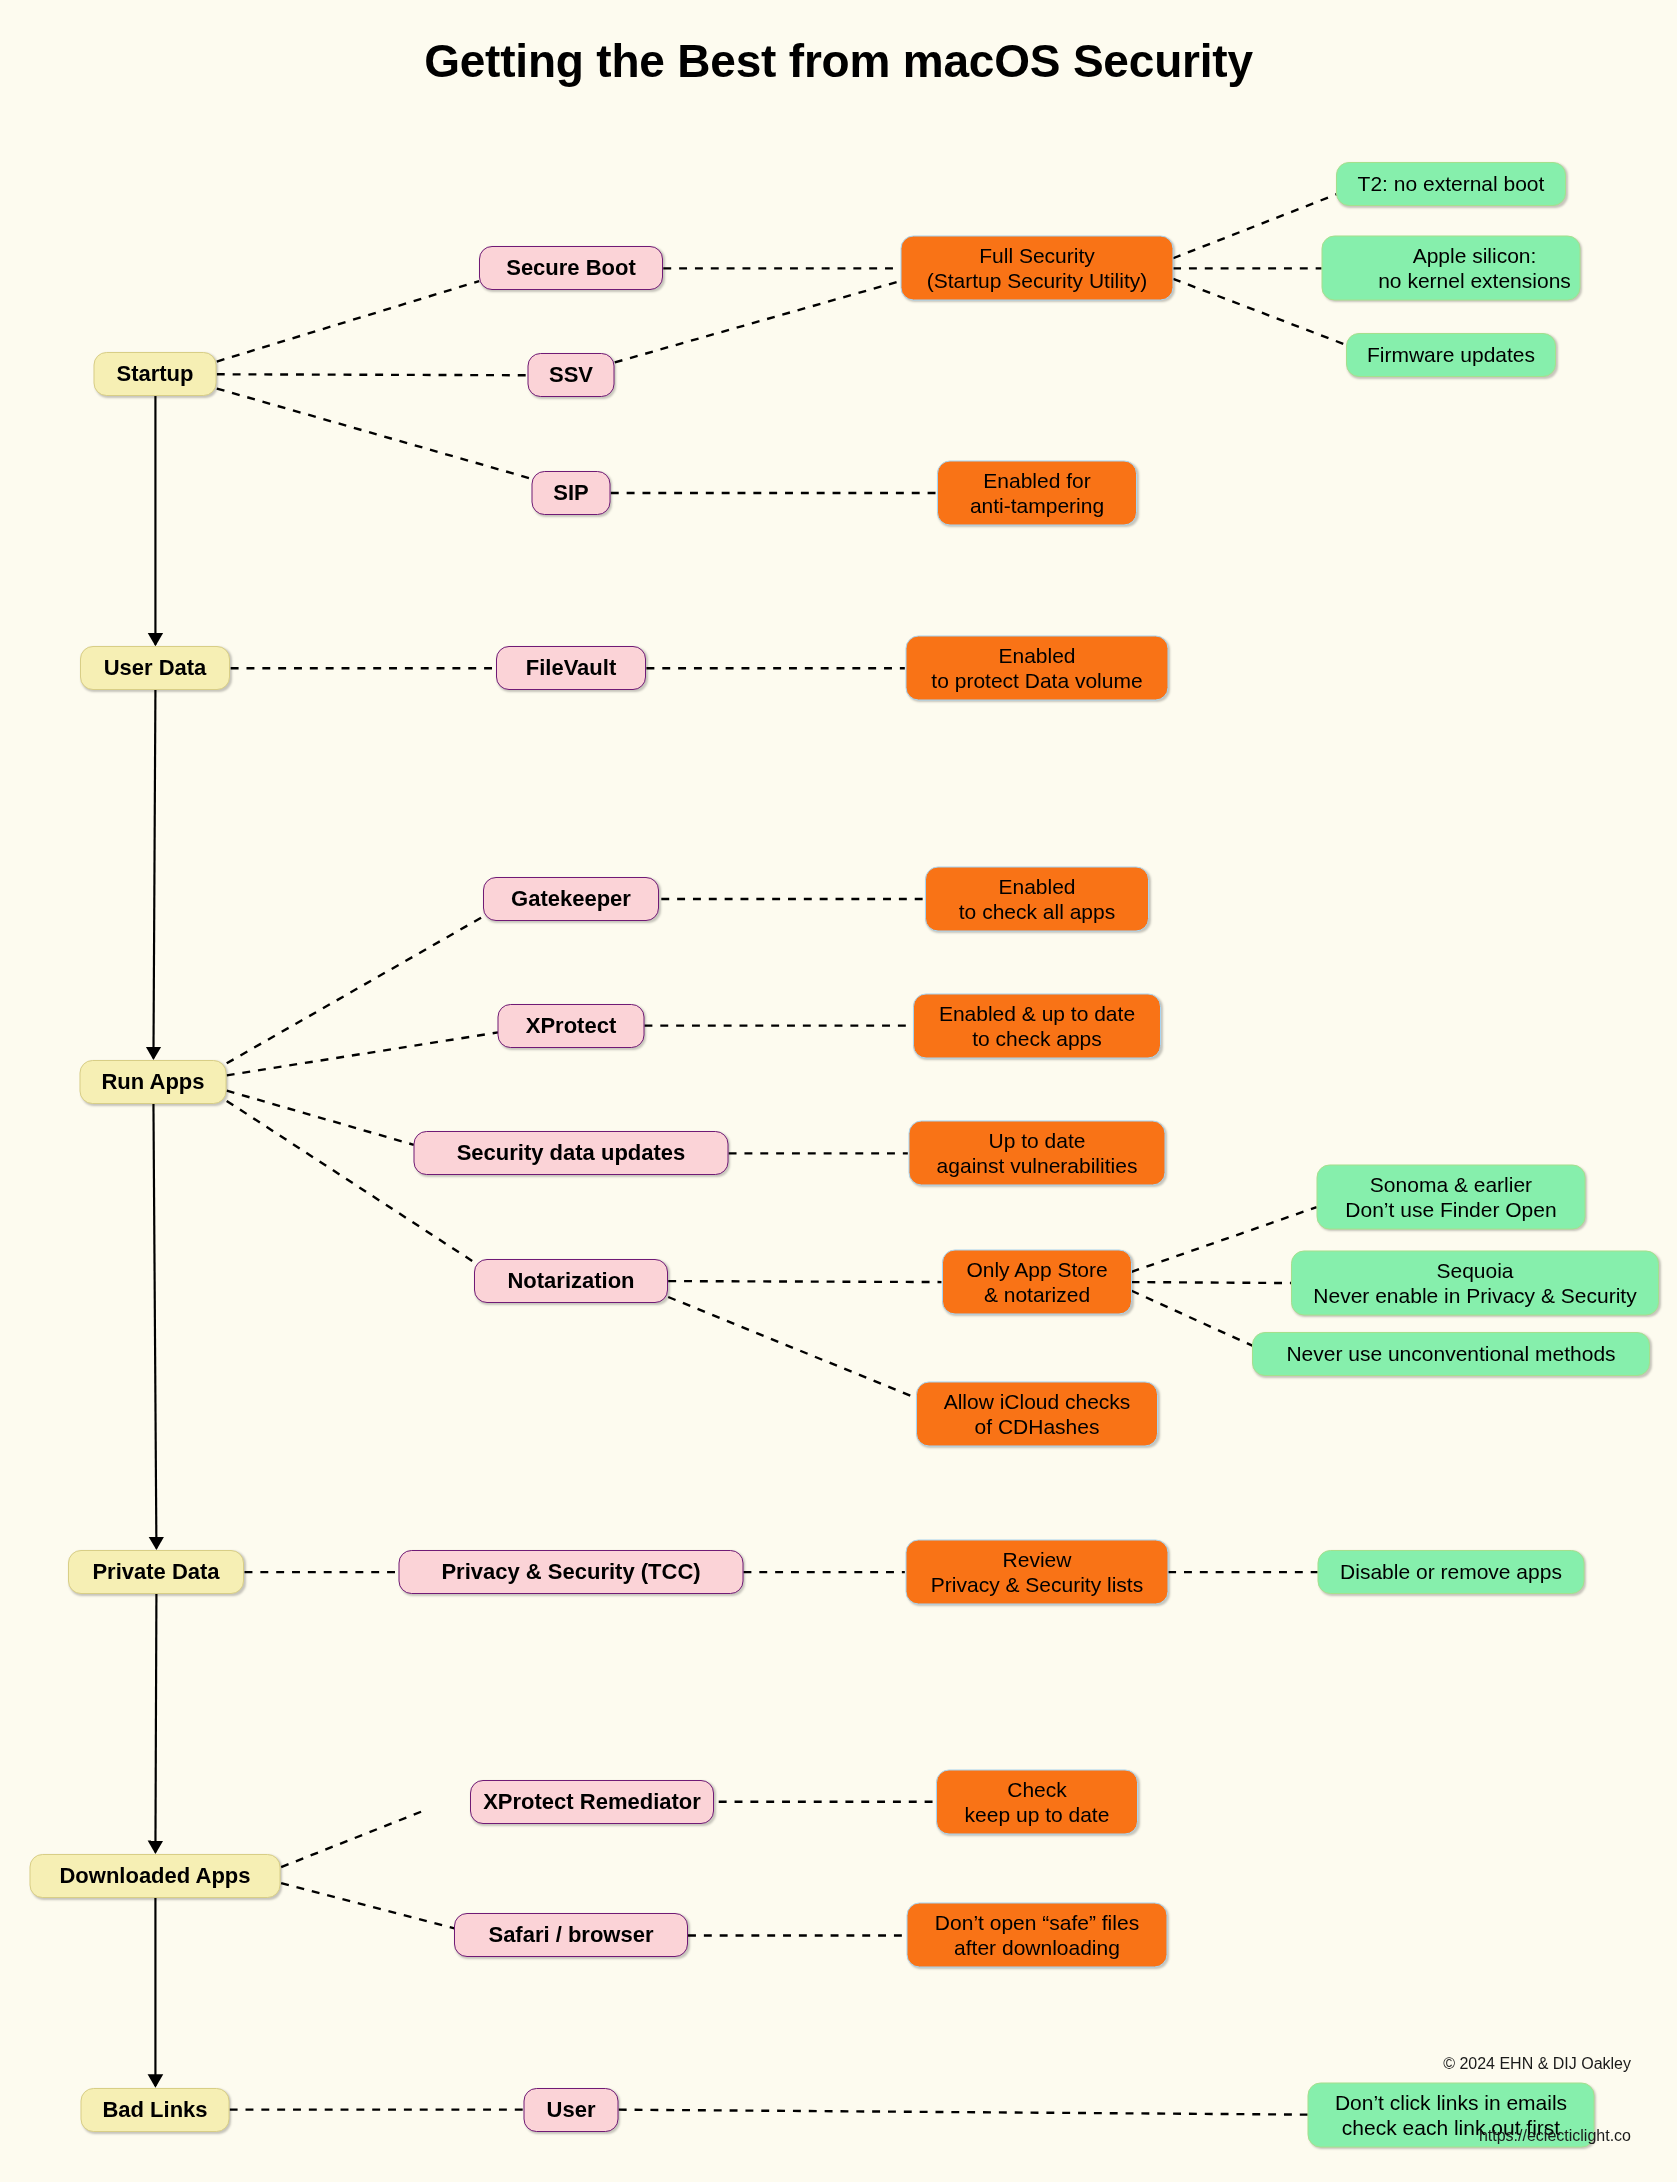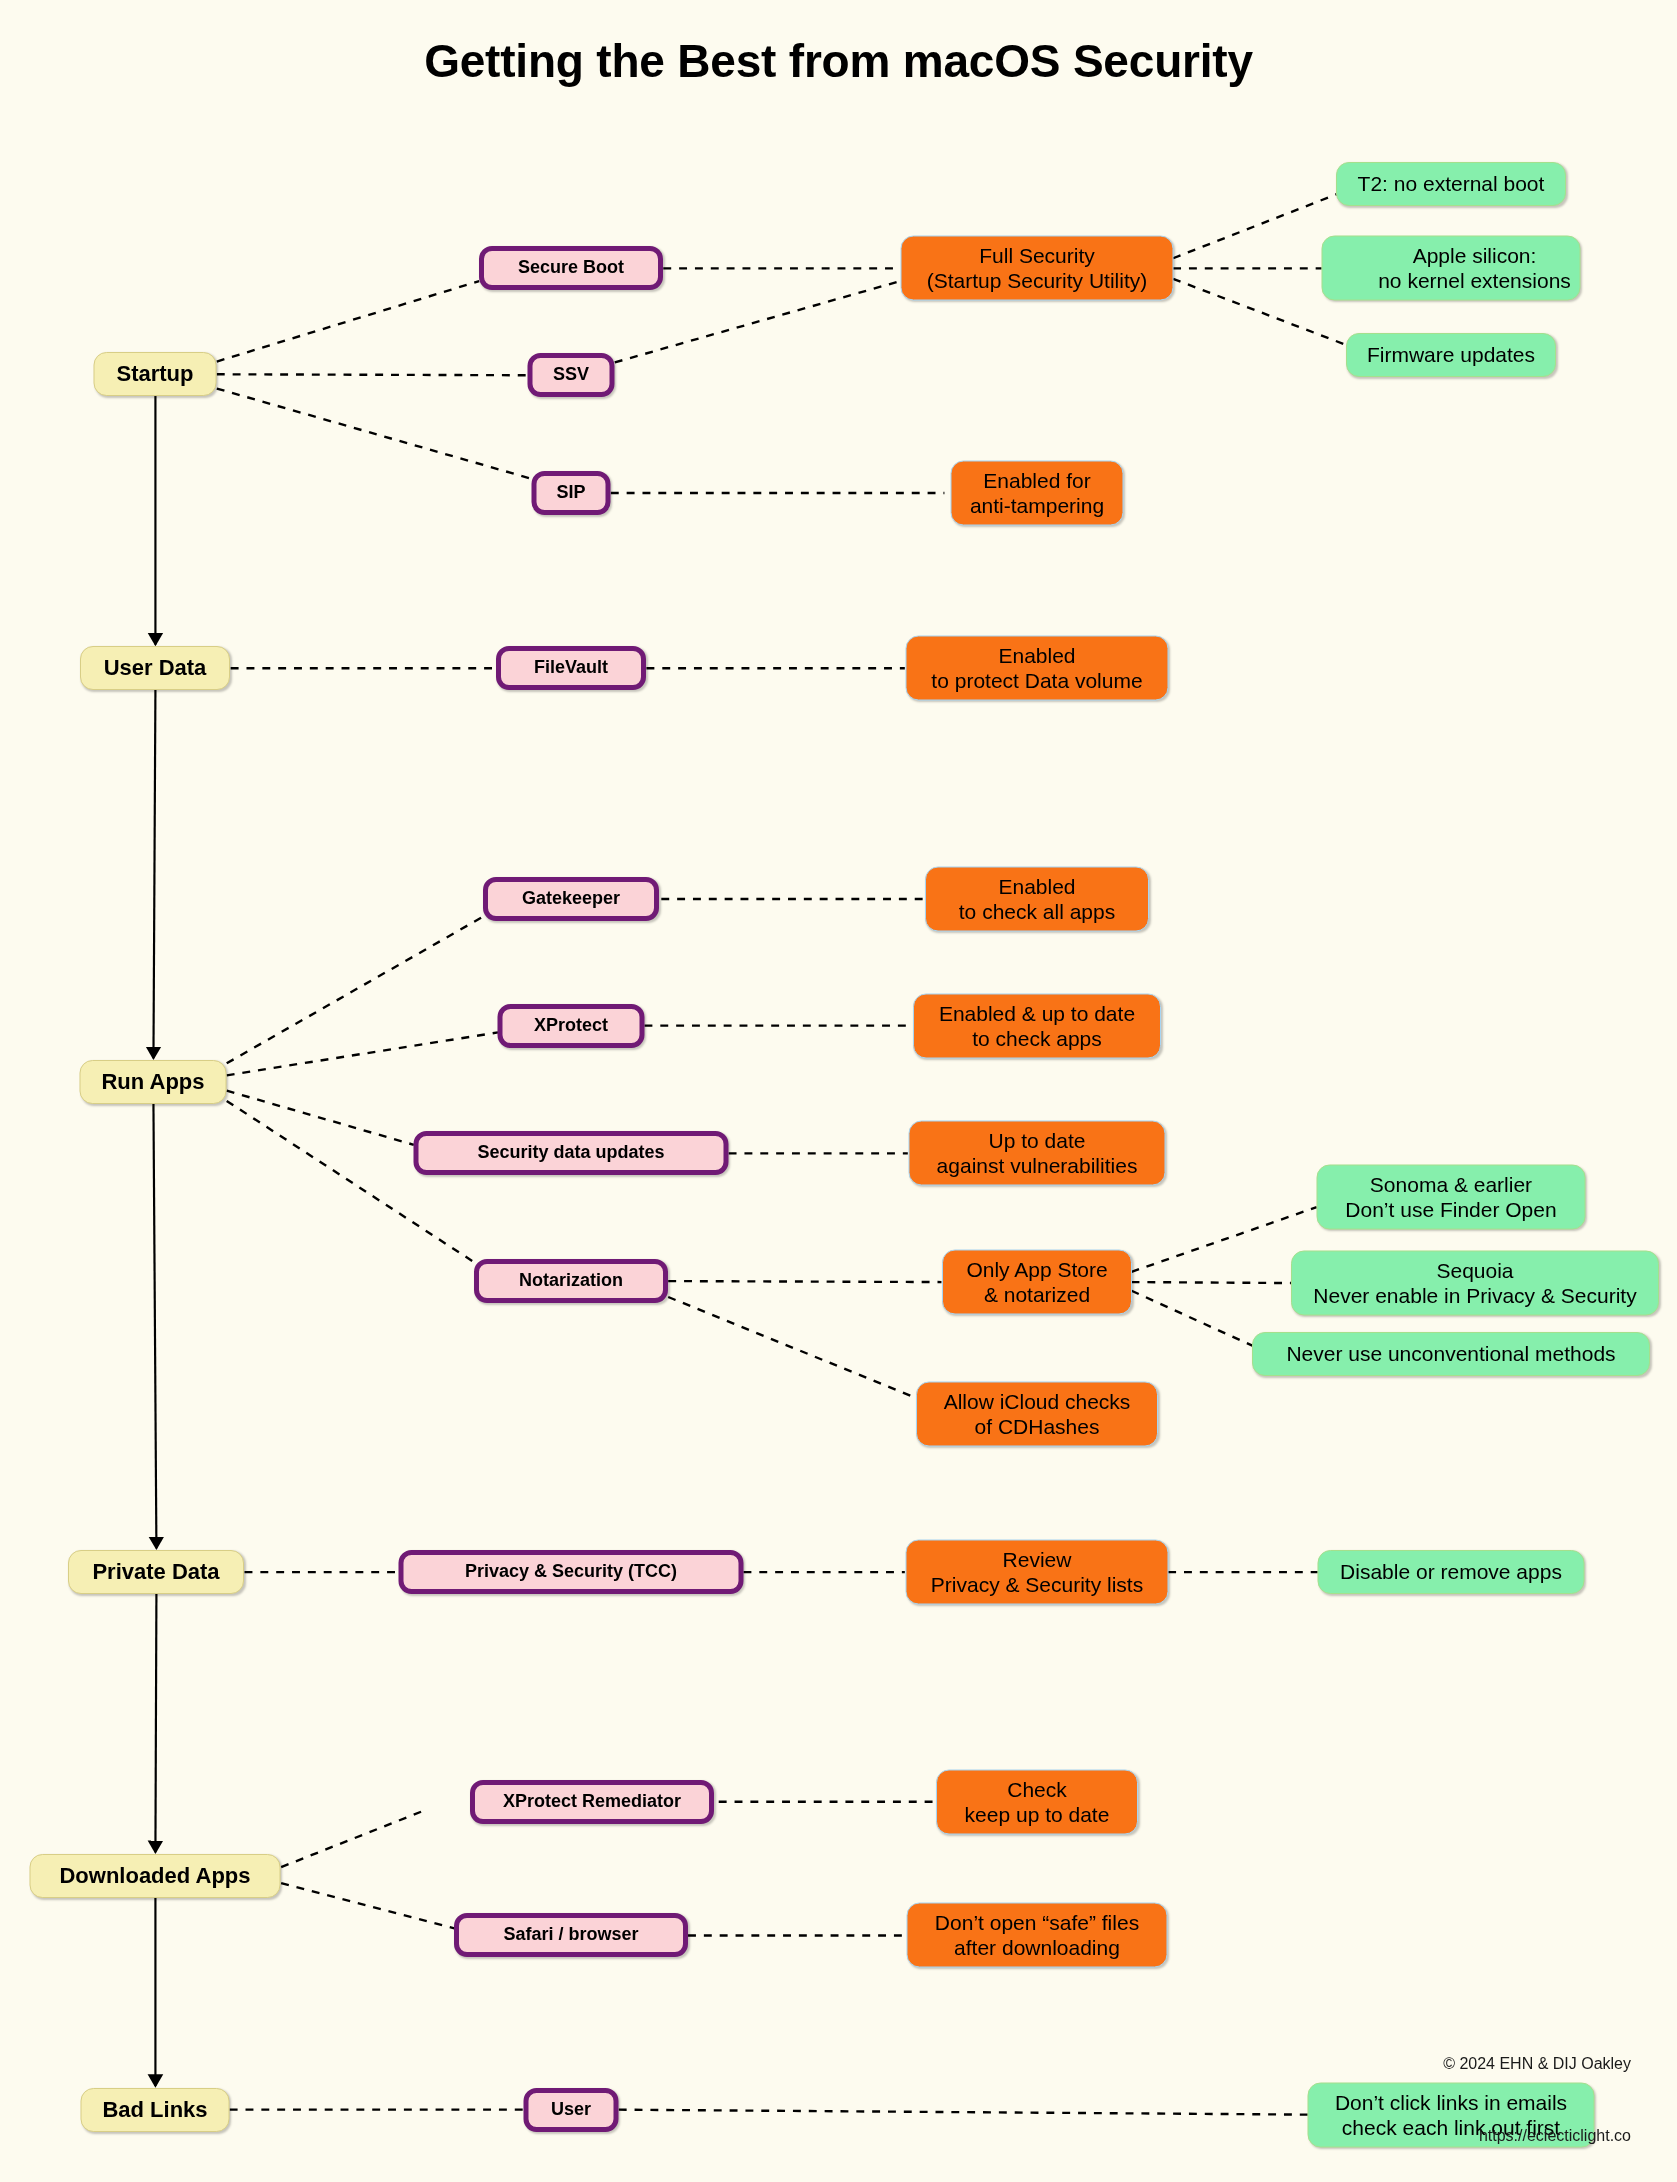--- a/index.html
+++ b/index.html
@@ -50,23 +50,23 @@
   }
   .node.stage {
     background: #F6EFB4;
     border: 1px solid #D8CE86;
     font-weight: bold;
     font-size: 22px;
     color: #000;
   }
   .node.pink {
     background: #FBD3D7;
-    border: 5px solid #701a75;
+    border: 1px solid #701a75;
     font-weight: bold;
-    font-size: 18px;
+    font-size: 22px;
     color: #000;
   }
   .node.blue {
     background: #f97316;
     border: 1px solid #A8D5F2;
     font-weight: normal;
     font-size: 21px;
     color: #000;
   }
   .node.green {
@@ -153,21 +153,21 @@
       <div class="node pink" style="left: 571px; top: 899px; width: 176px; height: 44px;">Gatekeeper</div>
       <div class="node pink" style="left: 571px; top: 1026px; width: 147px; height: 44px;">XProtect</div>
       <div class="node pink" style="left: 571px; top: 1153px; width: 315px; height: 44px;">Security data updates</div>
       <div class="node pink" style="left: 571px; top: 1281px; width: 194px; height: 44px;">Notarization</div>
       <div class="node pink" style="left: 571px; top: 1572px; width: 345px; height: 44px;">Privacy &amp; Security (TCC)</div>
       <div class="node pink" style="left: 571px; top: 1802px; width: 244px; height: 44px; margin-left: 21px;">XProtect Remediator</div>
       <div class="node pink" style="left: 571px; top: 1935px; width: 234px; height: 44px;">Safari / browser</div>
       <div class="node pink" style="left: 571px; top: 2110px; width: 95px; height: 44px;">User</div>
       <div class="node blue" style="left: 1037px; top: 268px; width: 273px; height: 65px;">Full Security
 (Startup Security Utility)</div>
-      <div class="node blue" style="left: 1037px; top: 493px; width: 173px; height: 65px;">Enabled for
+      <div class="node blue" style="left: 1037px; top: 493px; width: 200px; height: 65px;">Enabled for
 anti-tampering</div>
       <div class="node blue" style="left: 1037px; top: 668px; width: 263px; height: 65px;">Enabled
 to protect Data volume</div>
       <div class="node blue" style="left: 1037px; top: 899px; width: 224px; height: 65px;">Enabled
 to check all apps</div>
       <div class="node blue" style="left: 1037px; top: 1026px; width: 248px; height: 65px;">Enabled &amp; up to date
 to check apps</div>
       <div class="node blue" style="left: 1037px; top: 1153px; width: 257px; height: 65px;">Up to date
 against vulnerabilities</div>
       <div class="node blue" style="left: 1037px; top: 1282px; width: 190px; height: 65px;">Only App Store

